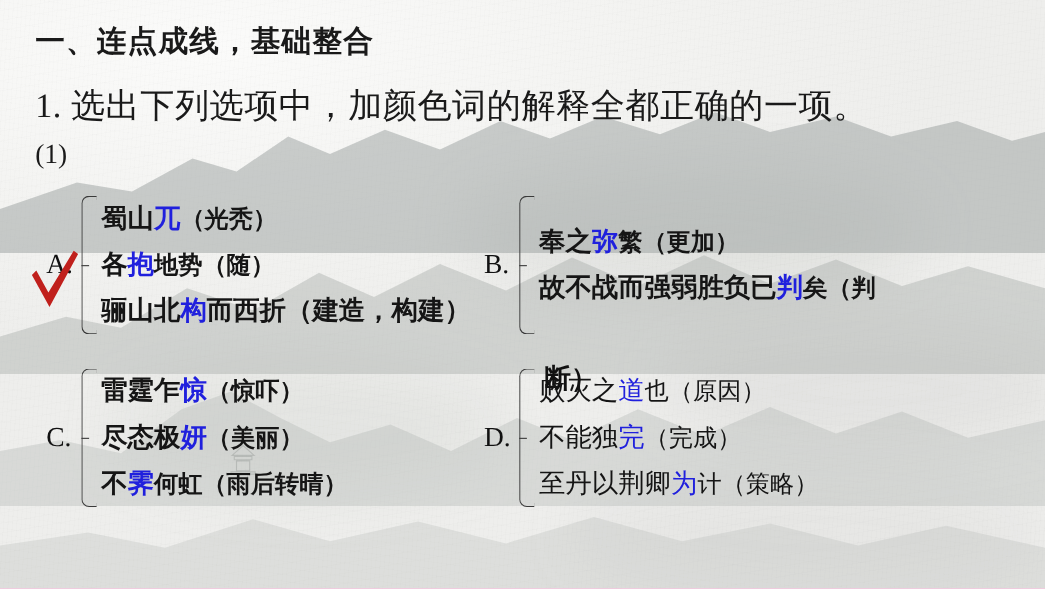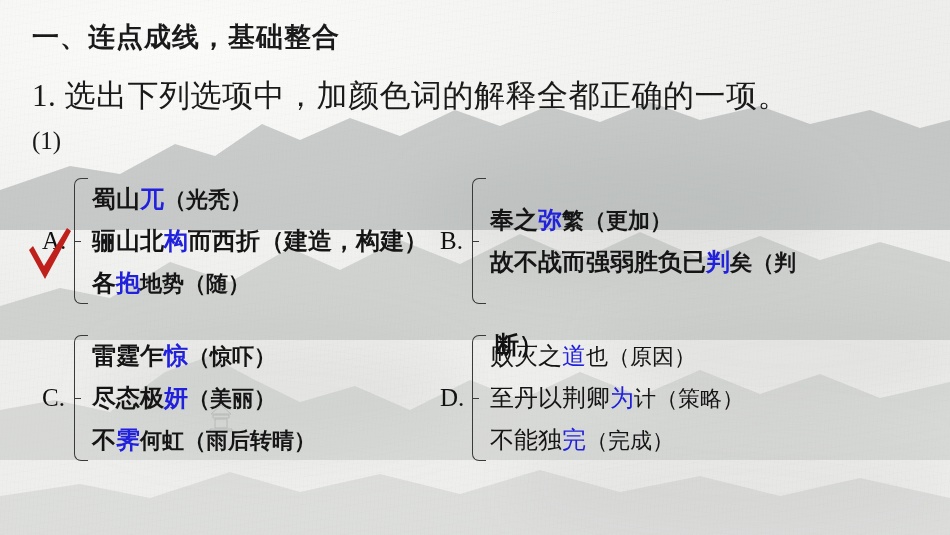--- a/index.html
+++ b/index.html
@@ -239,22 +239,22 @@
 
     <div class="question">1. 选出下列选项中，加颜色词的解释全都正确的一项。</div>
 
     <div class="subnum">(1)</div>
 
     <div class="opt" id="opt-a">
       <div class="opt-label">A.</div>
       <div class="brace"></div>
       <div class="opt-lines">
         <div class="opt-line"><span>蜀山</span><span class="hl">兀</span><span class="paren">（光秃）</span></div>
+        <div class="opt-line"><span>各</span><span class="hl">抱</span><span class="paren">地势（随）</span></div>
         <div class="opt-line"><span>骊山北</span><span class="hl">构</span><span>而西折（建造，构建）</span></div>
-        <div class="opt-line"><span>各</span><span class="hl">抱</span><span class="paren">地势（随）</span></div>
       </div>
     </div>
 
     <div class="opt" id="opt-b">
       <div class="opt-label">B.</div>
       <div class="brace"></div>
       <div class="opt-lines">
         <div class="opt-line"><span>奉之</span><span class="hl">弥</span><span class="paren">繁（更加）</span></div>
         <div class="opt-line"><span>故不战而强弱胜负已</span><span class="hl">判</span><span class="paren">矣（判</span></div>
       </div>
@@ -270,22 +270,22 @@
         <div class="opt-line"><span>尽态极</span><span class="hl">妍</span><span class="paren">（美丽）</span></div>
         <div class="opt-line"><span>不</span><span class="hl">霁</span><span class="paren">何虹（雨后转晴）</span></div>
       </div>
     </div>
 
     <div class="opt" id="opt-d">
       <div class="opt-label">D.</div>
       <div class="brace"></div>
       <div class="opt-lines">
         <div class="opt-line"><span>败灭之</span><span class="hl">道</span><span class="paren">也（原因）</span></div>
+        <div class="opt-line"><span>不能独</span><span class="hl">完</span><span class="paren">（完成）</span></div>
         <div class="opt-line"><span>至丹以荆卿</span><span class="hl">为</span><span class="paren">计（策略）</span></div>
-        <div class="opt-line"><span>不能独</span><span class="hl">完</span><span class="paren">（完成）</span></div>
       </div>
     </div>
 
     <svg class="checkmark" viewBox="0 0 46 56">
       <path d="M2,24 L6,20 L17,40 L40,2 L44,5 L18,53 Z" fill="#c0201c"></path>
     </svg>
 
   </div>
 </div>
 

